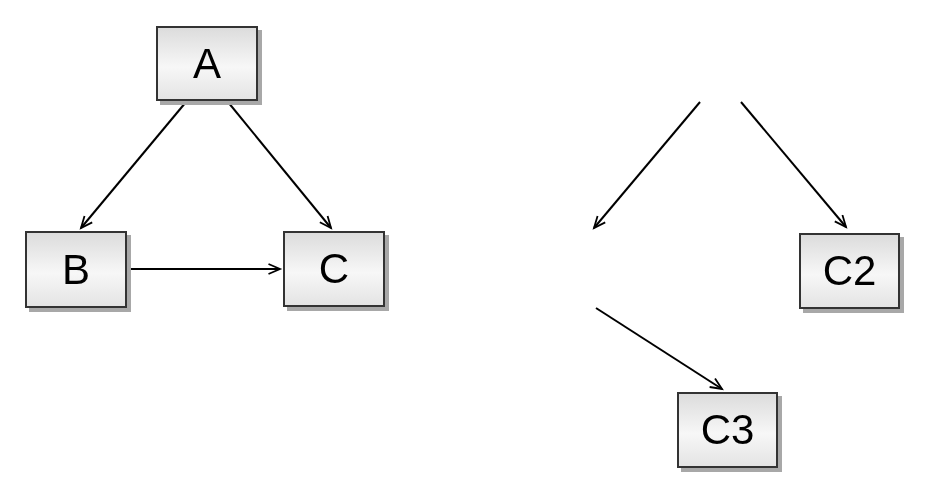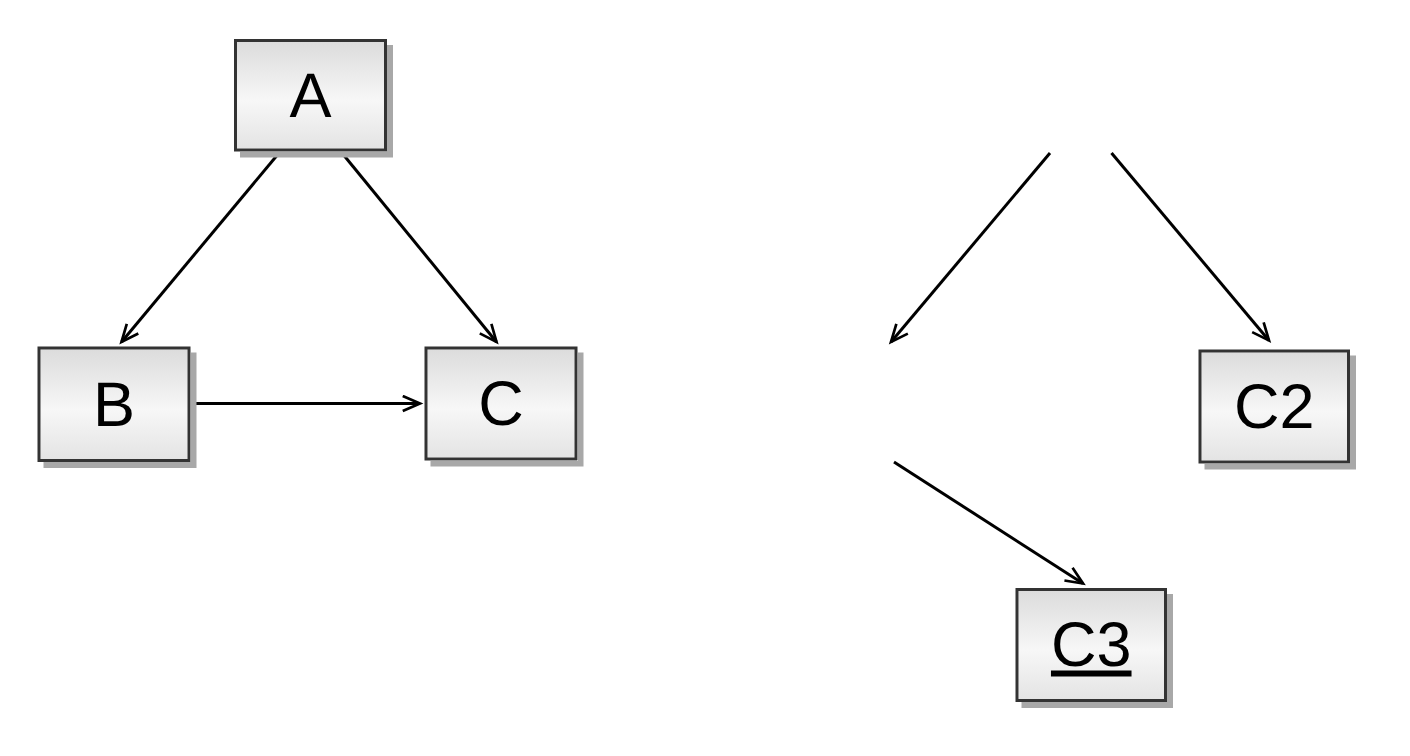--- a/index.html
+++ b/index.html
@@ -78,17 +78,17 @@
   </div>
   <div class="node" style="left: 25px; top: 231px; width: 102px; height: 77px;">
     <span class="node-label">B</span>
   </div>
   <div class="node" style="left: 283px; top: 231px; width: 102px; height: 76px;">
     <span class="node-label">C</span>
   </div>
   <div class="node" style="left: 799px; top: 222px; width: 101px; height: 76px; margin-top: 11px;">
     <span class="node-label">C2</span>
   </div>
-  <div class="node" style="left: 677px; top: 392px; width: 101px; height: 76px; text-decoration: underline;">
+  <div class="node" style="left: 677px; top: 392px; width: 101px; height: 76px;">
     <span class="node-label">C3</span>
   </div>
 
 </div>
 
 </body></html>

